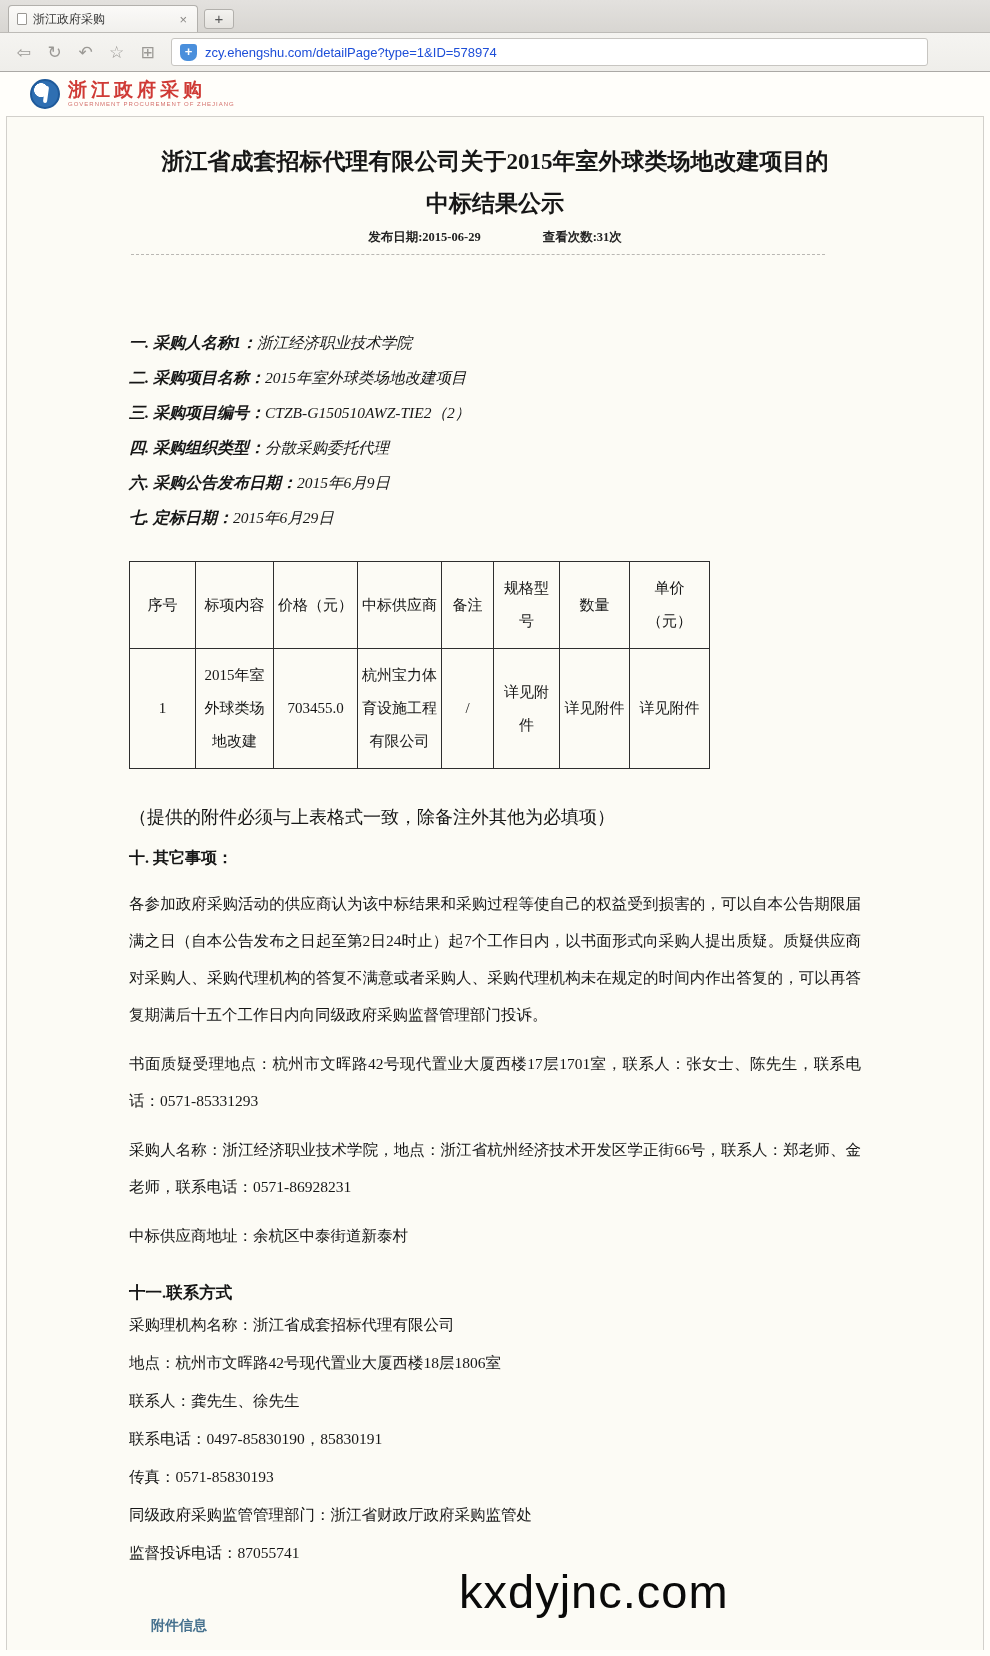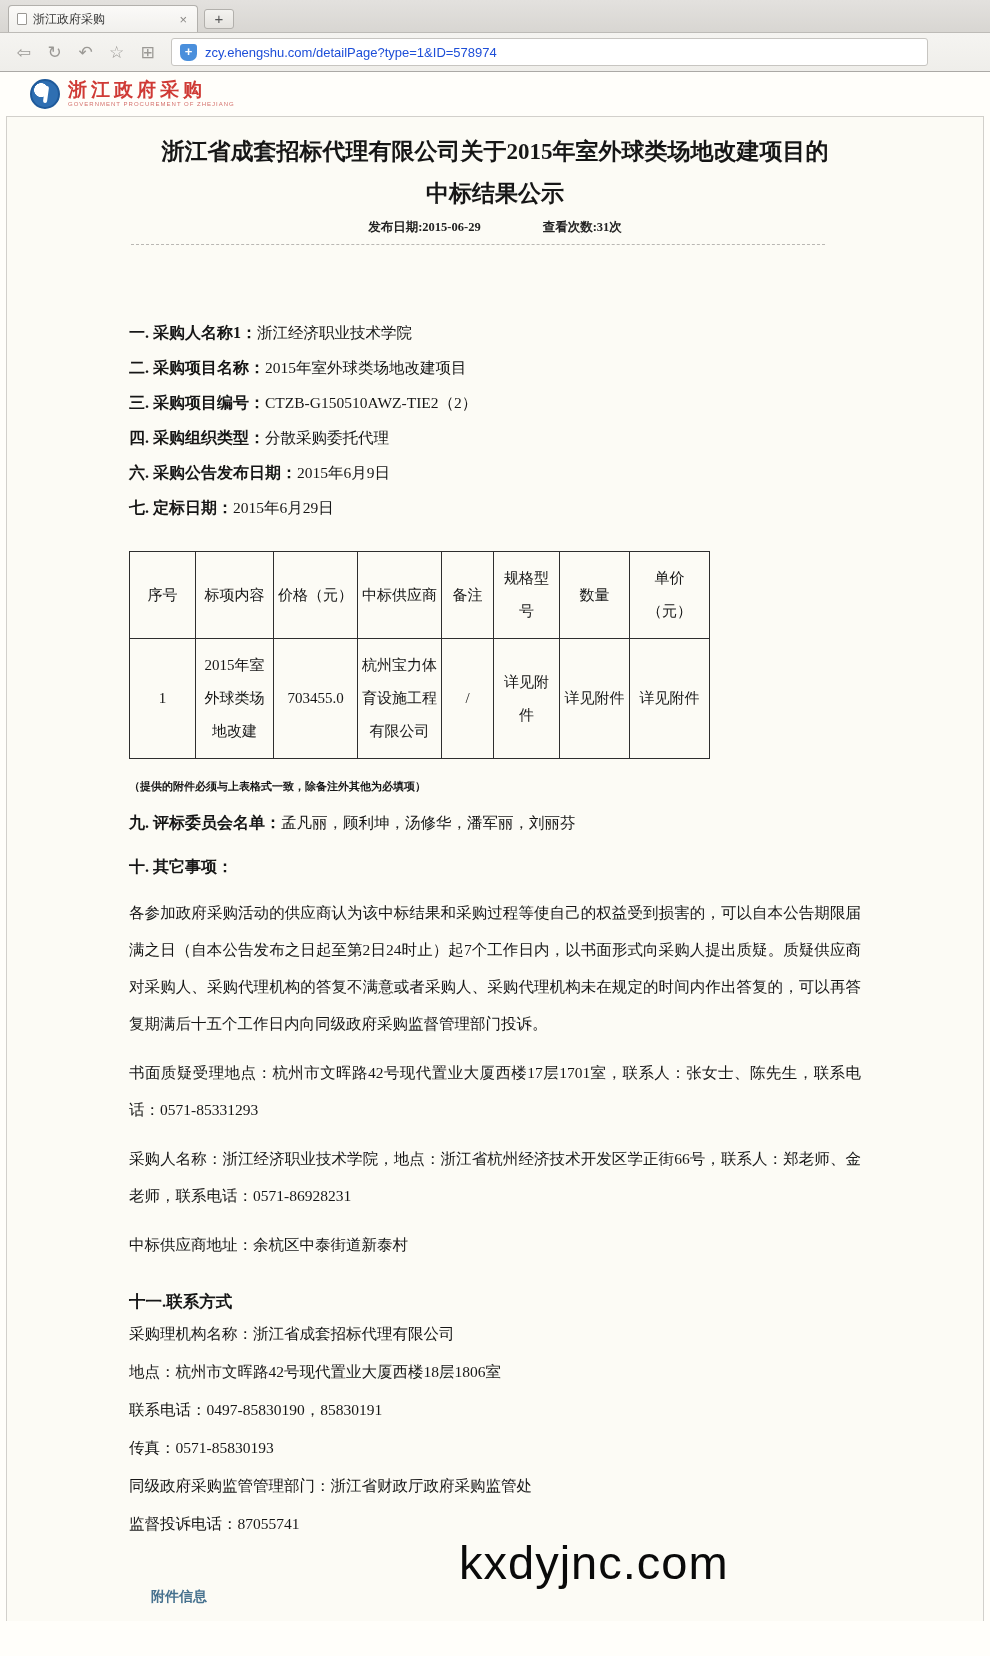--- a/index.html
+++ b/index.html
@@ -82,39 +82,39 @@
   }
 
   
   .doc {
     margin:0 6px; min-height:1490px;
     background:#fcfbf5;
     border:1px solid #d2d0cb; border-bottom:none;
     padding:6px 122px 0 122px;
     position:relative;
   }
-  .title { text-align:center; font-weight:bold; font-size:23px; line-height:42px; margin-top:8px; }
+  .title { text-align:center; font-weight:bold; font-size:23px; line-height:42px; margin-top:18px; }
   .meta { display:flex; justify-content:center; gap:62px; margin-top:4px;
           font-size:12.5px; font-weight:bold; color:#222;text-align:right; }
   .dashed { border:none; border-top:1px dashed #b9b7b3; margin:8px 0 0 2px; width:694px; }
 
   .itemlist { margin-top:70px; }
-  .item { height:35px; line-height:35px; font-size:15.5px; white-space:nowrap; }
+  .item { height:35px; line-height:35px; font-size:15.5px; white-space:nowrap;font-style:italic; }
   .item b { font-size:16px; }
 
   table.result {
     border-collapse:collapse; table-layout:fixed; width:580px;
     margin-top:26px; font-size:15px; text-align:center;
   }
   table.result td {
     border:1px solid #2e2e2e; padding:10px 4px; line-height:33px;
     vertical-align:middle; word-break:break-all;
   }
 
-  .note { margin-top:20px; font-size:11px;font-weight:bold; }
+  .note { margin-top:36px; font-size:18px; }
   .sec { margin-top:14px; font-size:15.5px; line-height:30px; }
   .sec b { font-size:16px; }
   .para { margin-top:12px; font-size:15.5px; line-height:37px; text-align:justify; }
   .sec11 { margin-top:28px; font-weight:bold; font-size:16.5px; }
   .contact { line-height:34px; font-size:15.5px; margin-top:4px; }
 
   .footer { position:relative; margin-top:10px; height:70px; }
   .watermark {
     position:absolute; left:330px; top:-16px;
     font-family:"Liberation Sans","DejaVu Sans",sans-serif;
@@ -206,34 +206,32 @@
       <td>详见附件</td>
       <td>详见附件</td>
       <td>详见附件</td>
     </tr>
   </tbody>
     </table>
 
   <div class="note">（提供的附件必须与上表格式一致，除备注外其他为必填项）</div>
 
   <div class="sec">
-    <b>九. 评标委员会名单：</b><span>孟凡丽，顾利坤，汤修华，潘军丽，刘丽芬</span>
-  </div>
-  <div class="sec">
     <b>十. 其它事项：</b>
   </div>
 
   <div class="para">各参加政府采购活动的供应商认为该中标结果和采购过程等使自己的权益受到损害的，可以自本公告期限届满之日（自本公告发布之日起至第2日24时止）起7个工作日内，以书面形式向采购人提出质疑。质疑供应商对采购人、采购代理机构的答复不满意或者采购人、采购代理机构未在规定的时间内作出答复的，可以再答复期满后十五个工作日内向同级政府采购监督管理部门投诉。</div>
   <div class="para">书面质疑受理地点：杭州市文晖路42号现代置业大厦西楼17层1701室，联系人：张女士、陈先生，联系电话：0571-85331293</div>
   <div class="para">采购人名称：浙江经济职业技术学院，地点：浙江省杭州经济技术开发区学正街66号，联系人：郑老师、金老师，联系电话：0571-86928231</div>
   <div class="para">中标供应商地址：余杭区中泰街道新泰村</div>
 
   <div class="sec11">十一.联系方式</div>
   <div class="contact">采购理机构名称：浙江省成套招标代理有限公司</div>
   <div class="contact">地点：杭州市文晖路42号现代置业大厦西楼18层1806室</div>
+  <div class="contact">联系人：龚先生、徐先生</div>
   <div class="contact">联系电话：0497-85830190，85830191</div>
   <div class="contact">传真：0571-85830193</div>
   <div class="contact">同级政府采购监管管理部门：浙江省财政厅政府采购监管处</div>
   <div class="contact">监督投诉电话：87055741</div>
 
   <div class="footer">
     <div class="watermark">kxdyjnc.com</div>
     <div class="attach">
       <span class="attachlabel">附件信息</span>
       

